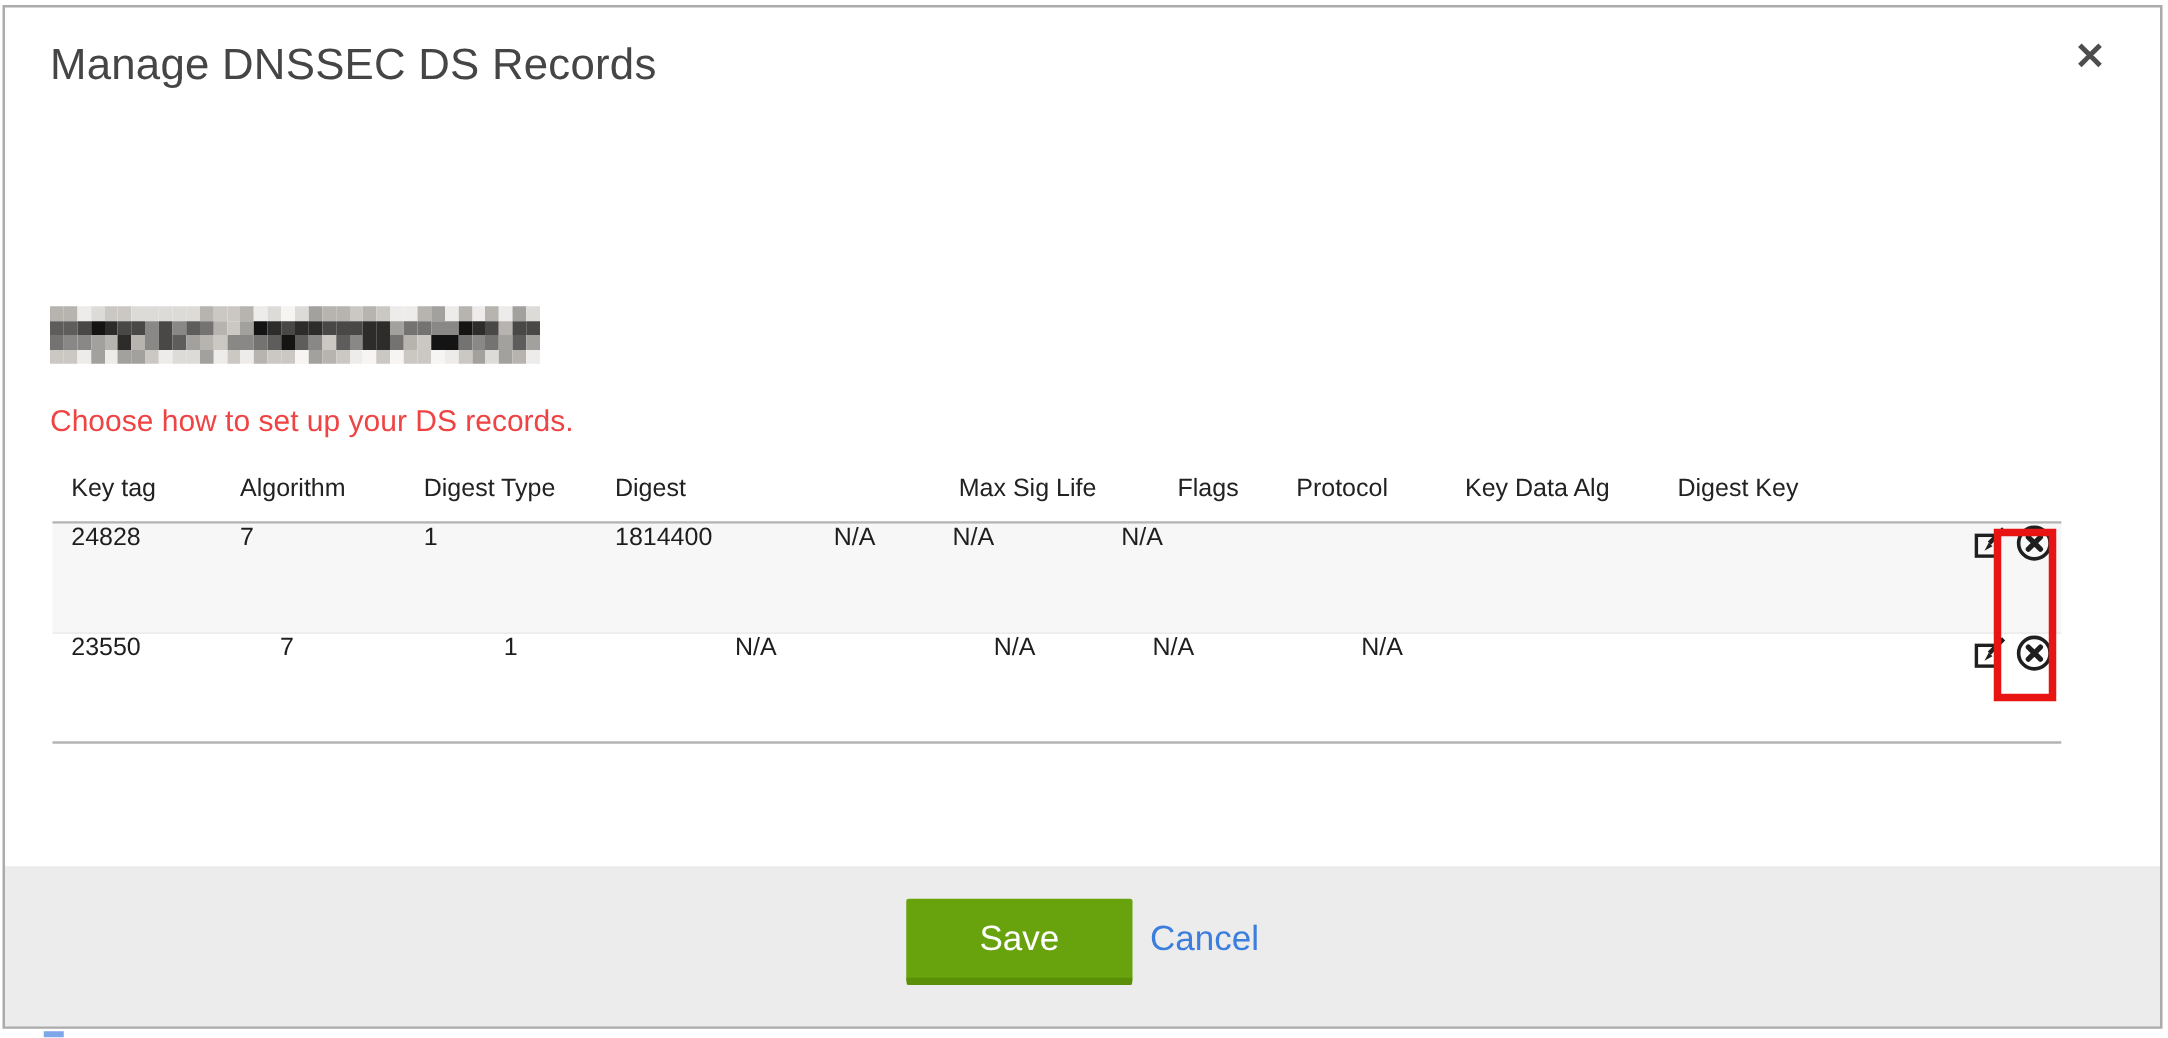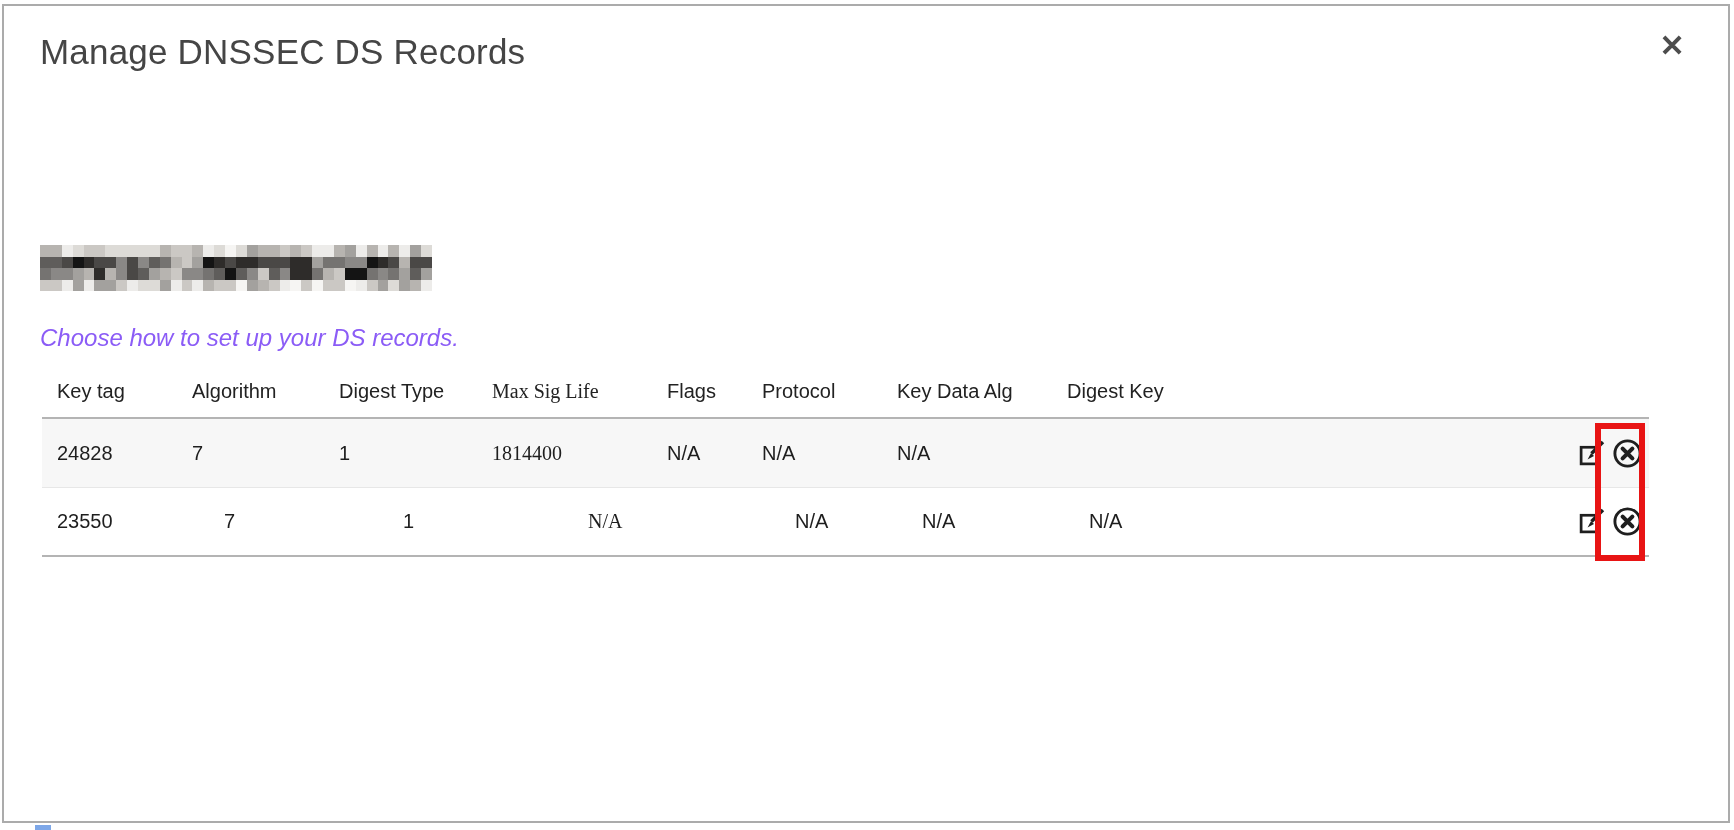--- a/index.html
+++ b/index.html
@@ -15,32 +15,32 @@
 
   .close-btn { position: absolute; left: 1648px; top: 20px; width: 40px; height: 40px;
     font-size: 30px; font-weight: 700; color: #4d4d4d; text-align: center; line-height: 40px;
     cursor: pointer; }
 
   
   .mosaic { position: absolute; left: 36px; top: 239px; width: 392px; height: 46px;
     display: grid; grid-template-columns: repeat(36, 1fr); grid-template-rows: repeat(4, 1fr); }
   .mosaic div { width: 100%; height: 100%; }
 
-  .instruction { position: absolute; left: 36px; top: 318px; font-size: 24px; color: #8b5cf6; font-style: italic; }
+  .instruction { position: absolute; left: 36px; top: 318px; font-size: 24px; color: #ef4444; }
 
   
   .ds-table { position: absolute; left: 38px; top: 359px; width: 1607px; font-size: 20px; color: #1e1e1e; }
   .t-head { display: flex; align-items: center; height: 54px; border-bottom: 2px solid #b4b4b4;
     font-weight: 500; color: #222; }
-  .t-row { display: flex; align-items: center; height: 69px; }
+  .t-row { display: flex; align-items: flex-start; height: 88px; }
   .t-row.stripe { background: #f7f7f7; border-bottom: 1px solid #e7e7e7; }
   .t-foot-border { border-bottom: 2px solid #b4b4b4; gap: 32px; }
   .c { flex: 0 0 auto; padding-left: 15px; white-space: nowrap; overflow: hidden; }
   .c1 { width: 135px; } .c2 { width: 147px; } .c3 { width: 153px; } .c4 { width: 275px; }
-  .c5 { width: 175px; font-family: Liberation Serif, serif; } .c6 { width: 95px; }  .c7 { width: 135px; } .c8 { width: 170px; }
+  .c5 { width: 175px; } .c6 { width: 95px; }  .c7 { width: 135px; } .c8 { width: 170px; }
   .c9 { flex: 1 1 auto; }
   .actions { flex: 0 0 88px; display: flex; align-items: center; justify-content: flex-end;
     gap: 7px; padding-right: 6px; }
   .icon-btn { display: inline-flex; align-items: center; justify-content: center;
     color: #1f1f1f; cursor: pointer; }
 
   
   .annotation-box { position: absolute; left: 1591px; top: 417px; width: 50px; height: 138px;
     border: 6px solid #e81414; z-index: 5; pointer-events: none; }
 
@@ -222,20 +222,21 @@
         <div style="background: rgb(237, 236, 234);"></div>
       </div>
 
     <div class="instruction">Choose how to set up your DS records.</div>
 
     <div class="ds-table">
       <div class="t-head">
         <div class="c c1">Key tag</div>
         <div class="c c2">Algorithm</div>
         <div class="c c3">Digest Type</div>
+        <div class="c c4">Digest</div>
         <div class="c c5">Max Sig Life</div>
         <div class="c c6">Flags</div>
         <div class="c c7">Protocol</div>
         <div class="c c8">Key Data Alg</div>
         <div class="c c9">Digest Key</div>
         <div class="actions"></div>
       </div>
 
       <div class="t-row stripe">
         <div class="c c1">24828</div>
@@ -286,15 +287,19 @@
               <path d="M10.3 10.3 L19.7 19.7 M19.7 10.3 L10.3 19.7" stroke="currentColor" stroke-width="4" stroke-linecap="round"></path>
             </svg>
           </span>
         </div>
       </div>
     </div>
 
     <div class="annotation-box"></div>
 
 
+    <div class="footer">
+      <button class="save-btn">Save</button>
+      <a class="cancel-link">Cancel</a>
+    </div>
 
   </div>
 </div>
 
 </body></html>

